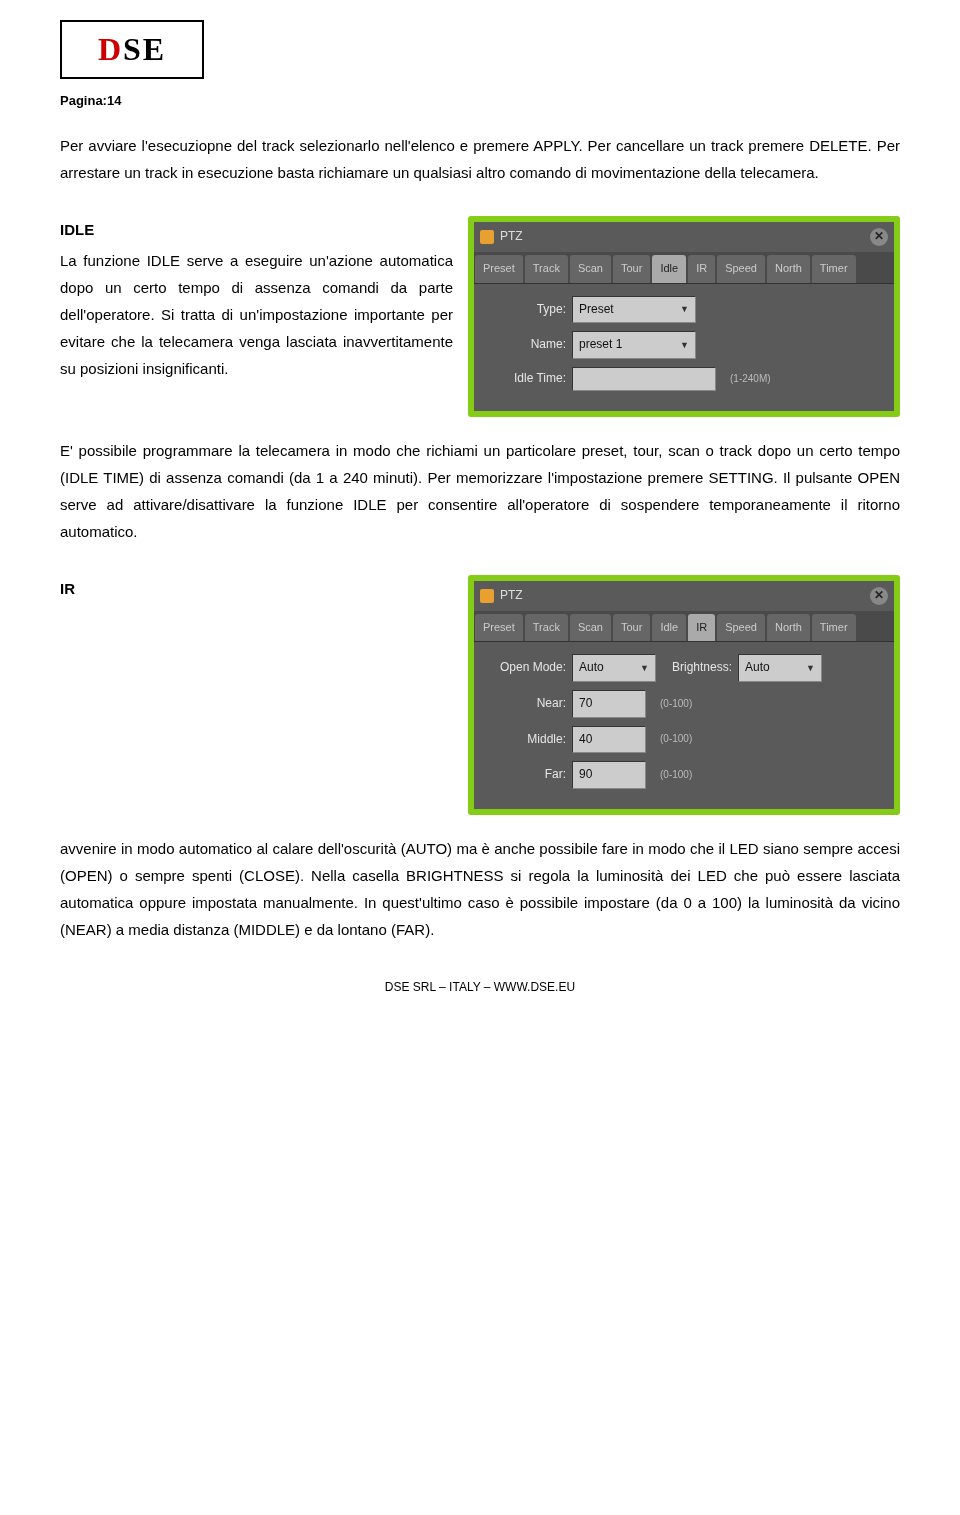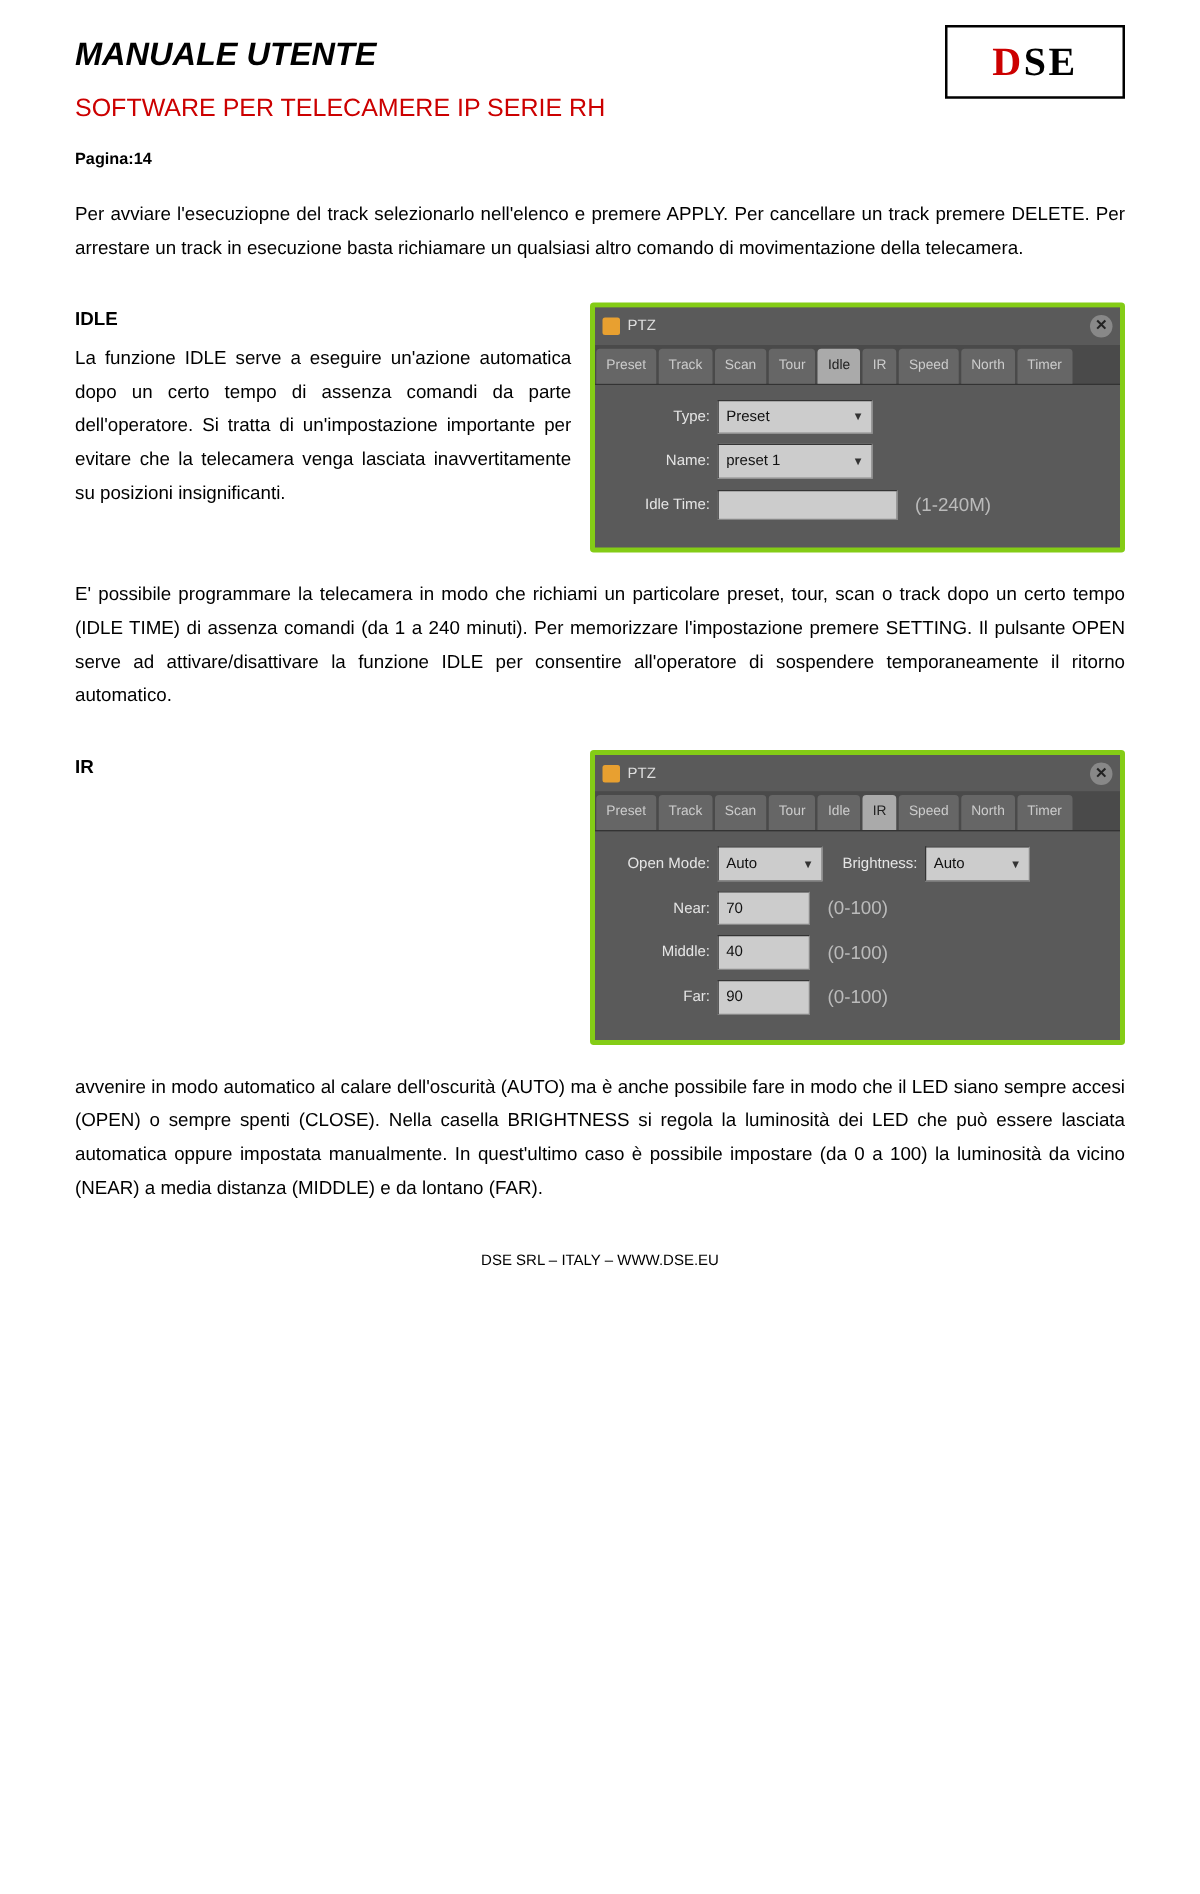--- a/index.html
+++ b/index.html
@@ -67,21 +67,21 @@
     text-align: justify;
   }
   .section-heading {
     font-weight: bold;
     font-size: 15px;
     margin: 0 0 4px 0;
   }
   .ptz-panel {
     width: 420px;
     background: #5a5a5a;
-    border: 4px solid #84cc16;
+    border: 6px solid #84cc16;
     color: #ddd;
     font-family: Arial, sans-serif;
     font-size: 12px;
     border-radius: 3px;
     overflow: hidden;
   }
   .ptz-title {
     display: flex;
     justify-content: space-between;
     align-items: center;
@@ -156,21 +156,21 @@
     justify-content: space-between;
     font-size: 12px;
   }
   .chev {
     font-size: 9px;
     color: #333;
   }
   .hint {
     color: #bbb;
     margin-left: 8px;
-    font-size: 15px;
+    font-size: 10px;
   }
   .btn-row {
     display: flex;
     gap: 12px;
     justify-content: center;
     margin-top: 10px;
   }
   .btn {
     background: linear-gradient(#bbb,#888);
     border: 1px solid #555;
@@ -193,24 +193,20 @@
   .footer {
     text-align: center;
     font-size: 12px;
     margin-top: 34px;
   }
 </style>
 </head>
 <body>
 
 <div class="header">
-  <div class="header-left">
-    <h1>MANUALE UTENTE</h1>
-    <h2>SOFTWARE PER TELECAMERE IP SERIE RH</h2>
-  </div>
   <div class="logo">
     <span class="d">D</span>
       <span class="s">S</span>
       <span class="e">E</span>
   </div>
 </div>
 
 <div class="pagenum">Pagina:14</div>
 
 <div class="body-text">Per avviare l'esecuziopne del track selezionarlo nell'elenco e premere APPLY. Per cancellare un track premere DELETE. Per arrestare un track in esecuzione basta richiamare un qualsiasi altro comando di movimentazione della telecamera.</div>

